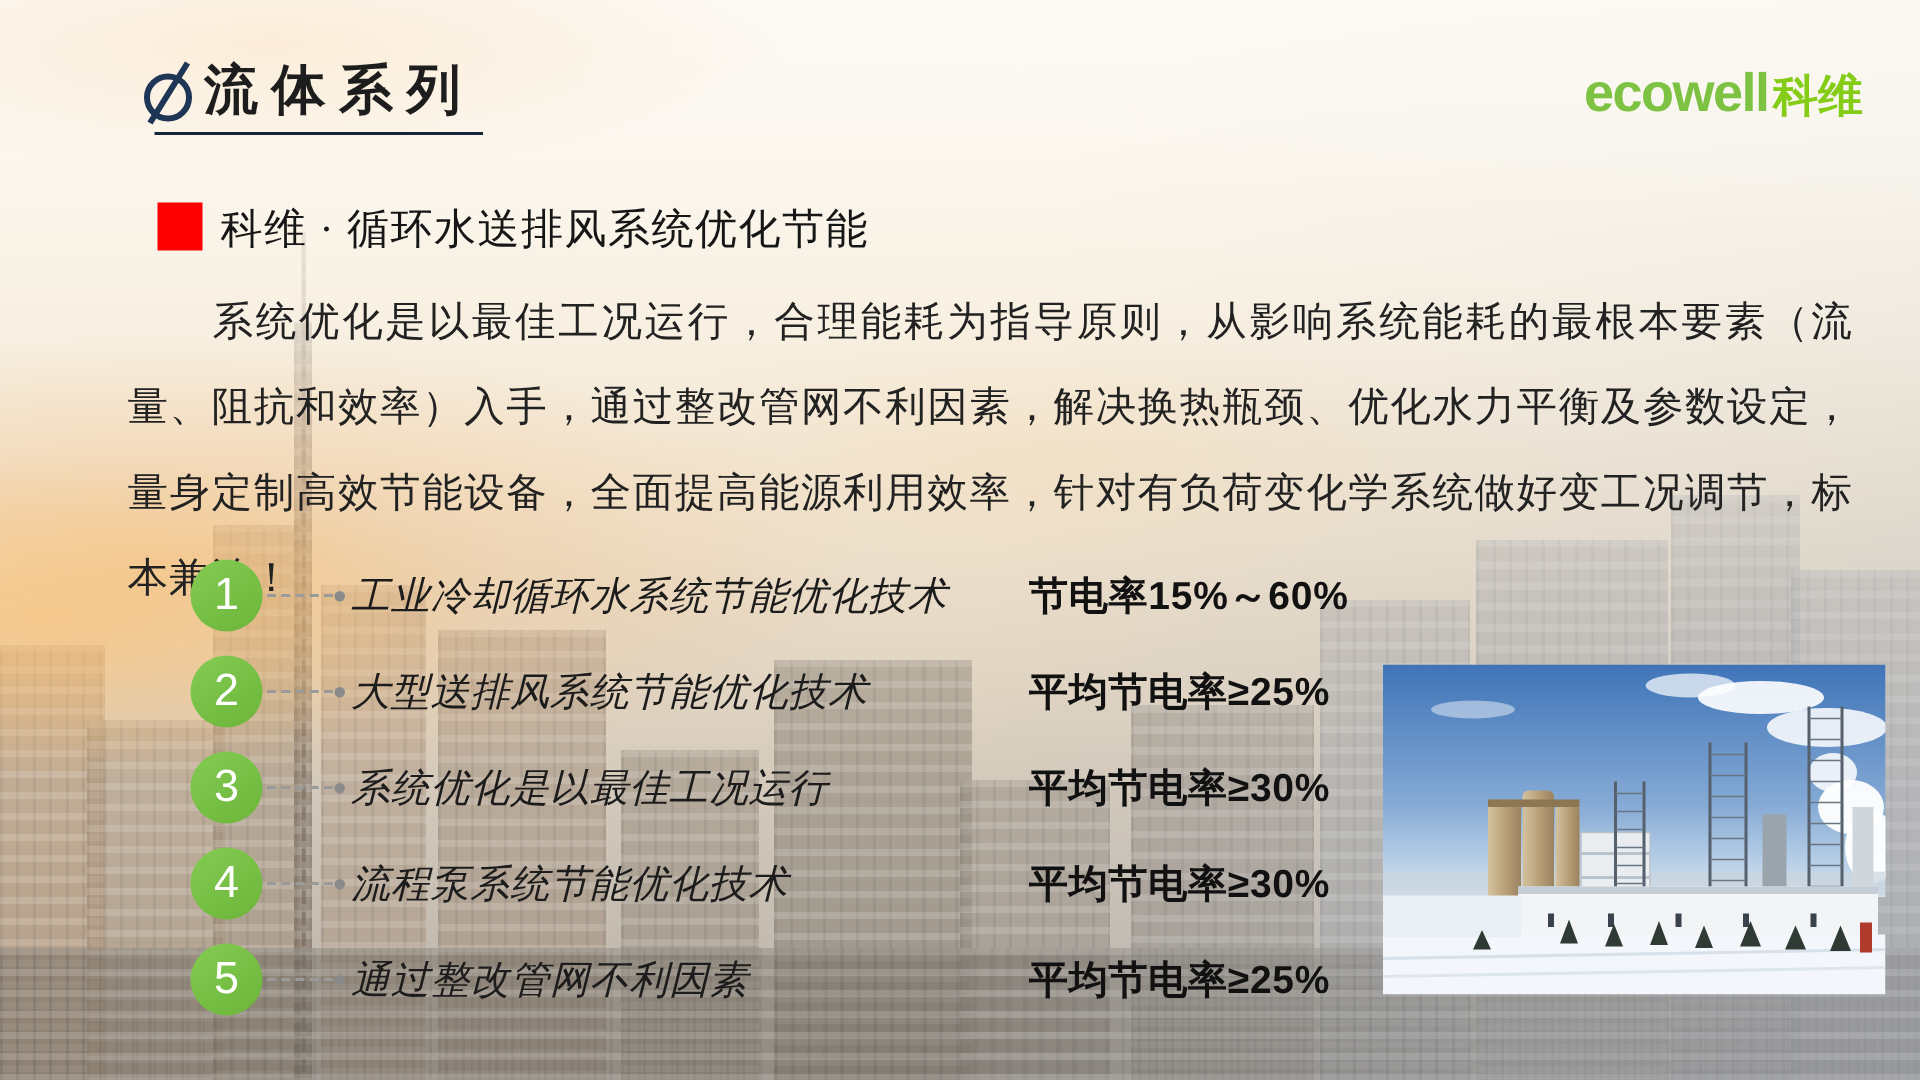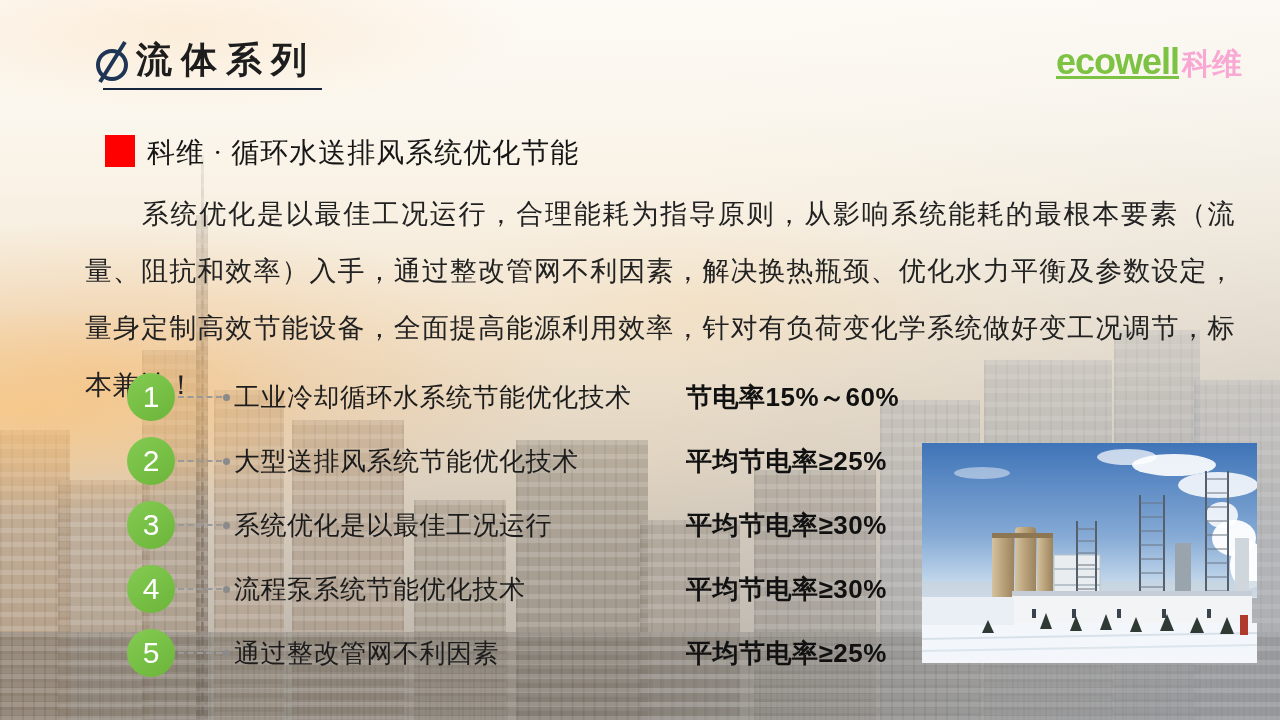--- a/index.html
+++ b/index.html
@@ -24,37 +24,37 @@
       radial-gradient(ellipse 430px 150px at 2% 57%,rgba(255,196,116,.55),rgba(255,196,116,0) 70%),
       radial-gradient(ellipse 640px 210px at 9% 52%,rgba(244,166,78,.35),rgba(244,166,78,0) 72%),
       radial-gradient(ellipse 500px 120px at 14% 4%,rgba(250,205,150,.28),rgba(250,205,150,0) 70%),
       radial-gradient(ellipse 420px 130px at 55% 42%,rgba(240,190,120,.14),rgba(240,190,120,0) 70%);}
   
   .title-icon{position:absolute;left:93px;top:38px;}
   .page-title{position:absolute;left:136px;top:36px;font-size:36px;font-weight:900;
     letter-spacing:9px;color:#1d1d1d;}
   .title-rule{position:absolute;left:103px;top:88px;width:219px;height:2px;background:#16243c;}
   .logo{position:absolute;left:1056px;top:41px;display:flex;align-items:baseline;}
-  .logo-en{font-size:36px;font-weight:800;color:#7dc242;letter-spacing:-1px;text-decoration:underline;}
-  .logo-cn{font-size:30px;font-weight:700;color:#f9a8d4;margin-left:3px;}
+  .logo-en{font-size:36px;font-weight:800;color:#7dc242;letter-spacing:-1px;}
+  .logo-cn{font-size:30px;font-weight:700;color:#84cc16;margin-left:3px;}
   
   .sec-bullet{position:absolute;left:105px;top:135px;width:30px;height:32px;background:#fe0000;}
   .sec-heading{position:absolute;left:147px;top:134px;font-size:28px;color:#161616;letter-spacing:1px;font-family:Liberation Serif, serif;}
   
   .intro{position:absolute;left:85px;top:186px;width:1150px;font-size:27px;color:#222;
     line-height:57px;text-align:justify;text-indent:2.1em;letter-spacing:.5px;}
   
   .tech-list{position:absolute;left:0;top:373px;width:1280px;}
   .tech-row{position:relative;height:48px;margin-bottom:16px;display:flex;align-items:center;}
   .num-circle{margin-left:127px;width:48px;height:48px;border-radius:50%;flex:0 0 48px;
     background:linear-gradient(145deg,#83cb52,#6cb53a);color:#fff;font-size:30px;
     display:flex;align-items:center;justify-content:center;}
   .connector{width:44px;height:0;border-top:2px dashed #9a9a9a;margin-left:3px;position:relative;}
   .connector .dot{position:absolute;right:-8px;top:-4px;width:7px;height:7px;border-radius:50%;background:#8a8a8a;}
-  .tech-name{margin-left:12px;font-size:26px;color:#1c1c1c;letter-spacing:.5px;white-space:nowrap;}
+  .tech-name{margin-left:12px;font-size:26px;color:#1c1c1c;letter-spacing:.5px;white-space:nowrap;font-style:italic;}
   .tech-rate{position:absolute;left:686px;font-size:26px;color:#111;letter-spacing:.5px;white-space:nowrap;font-weight:bold;}
   
   .plant-photo{position:absolute;left:922px;top:443px;width:335px;height:220px;}
 </style>
 </head>
 <body>
 
 <div class="slide">
 
   <div class="bg-base"></div>

